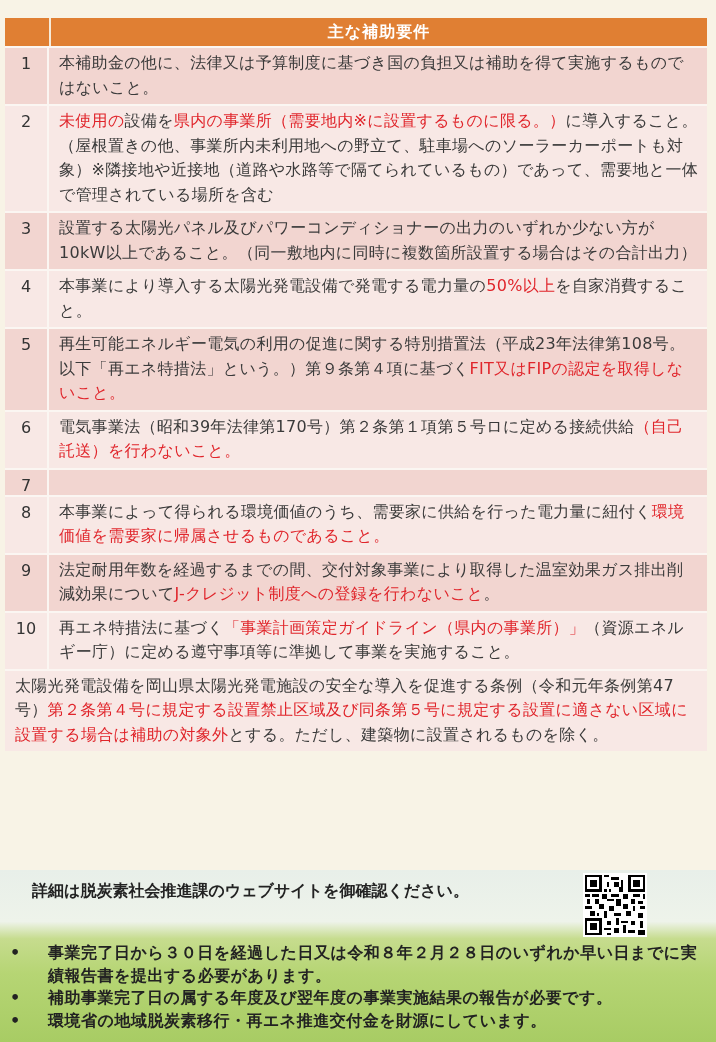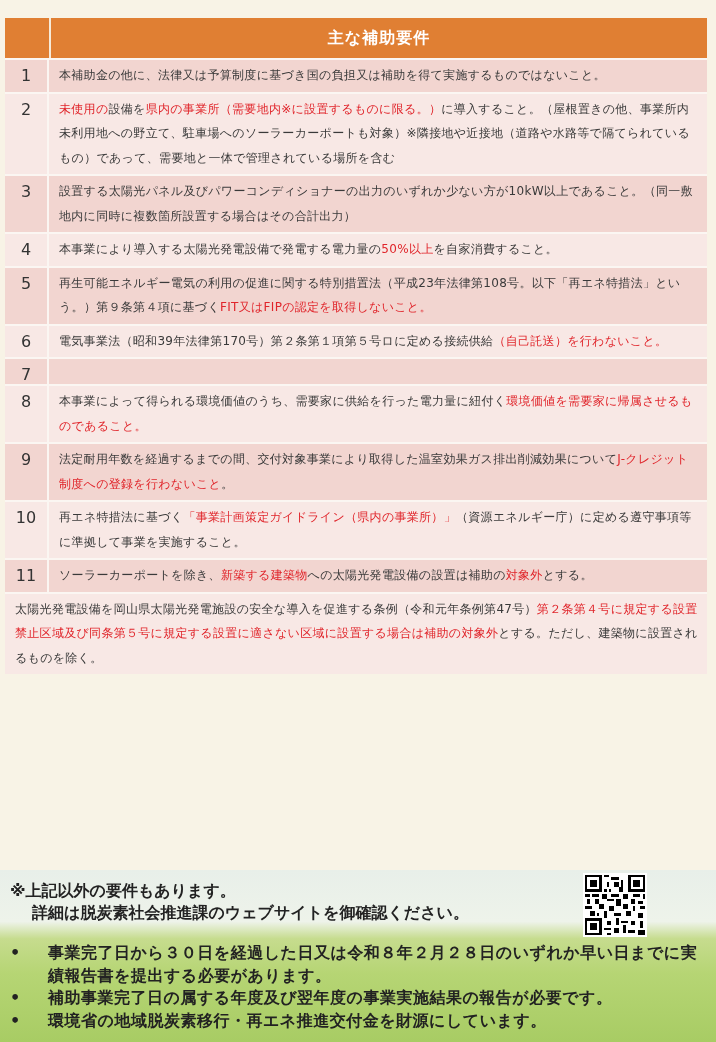--- a/index.html
+++ b/index.html
@@ -10,35 +10,35 @@
     color: #333;
   }
   .page-bg-bottom {
     position: absolute; left: 0; top: 870px; width: 716px; height: 172px;
     background: linear-gradient(180deg, #e8efe9 0%, #eef3ea 30%, #c6dc8e 40%, #b6d574 60%, #a8cc64 100%);
   }
   .table {
     position: absolute; left: 5px; top: 18px; width: 702px;
     border-collapse: collapse;
   }
-  .hdr { display: flex; height: 40px; }
+  .hdr { display: flex; height: 28px; }
   .hdr-num { width: 44px; background: #e07f33; border-right: 2px solid #f6ead9; }
   .hdr-title {
     flex: 1; background: #e07f33; color: #fff; font-size: 16px; font-weight: bold;
     display: flex; align-items: center; justify-content: center; letter-spacing: 1px;
   }
   .row { display: flex; border-top: 2px solid #fbf6f2; }
   .row.dark { background: #f2d5d0; }
   .row.light { background: #f8e8e5; }
   .num {
     width: 44px; border-right: 2px solid #fbf6f2; font-size: 16px;
     text-align: center; padding-top: 6px; box-sizing: border-box; color: #333;
   }
   .txt {
-    flex: 1; font-size: 12px; line-height: 24.5px; padding: 3px 8px 4px 10px;
+    flex: 1; font-size: 16px; line-height: 24.5px; padding: 3px 8px 4px 10px;
     color: #3a3a3a; letter-spacing: 0.3px;
   }
   .red { color: #e0252b; font-weight: normal; }
   .note {
     position: absolute; left: 10px; top: 880px; font-size: 16px; font-weight: bold;
     color: #222; line-height: 22px;
   }
   .note .l2 { padding-left: 22px; display: block; }
   .qr {
     position: absolute; left: 583px; top: 873px; width: 60px; height: 60px;
@@ -96,32 +96,27 @@
         <div class="txt"><span>本事業によって得られる環境価値のうち、需要家に供給を行った電力量に紐付く</span><span class="red">環境価値を需要家に帰属させるものであること。</span></div>
       </div>
       <div class="row dark">
         <div class="num">9</div>
         <div class="txt"><span>法定耐用年数を経過するまでの間、交付対象事業により取得した温室効果ガス排出削減効果について</span><span class="red">J-クレジット制度への登録を行わないこと</span><span>。</span></div>
       </div>
       <div class="row light">
         <div class="num">10</div>
         <div class="txt"><span>再エネ特措法に基づく</span><span class="red">「事業計画策定ガイドライン（県内の事業所）」</span><span>（資源エネルギー庁）に定める遵守事項等に準拠して事業を実施すること。</span></div>
       </div>
-      <div class="row dark">
-        <div class="num">11</div>
-        <div class="txt"><span>ソーラーカーポートを除き、</span><span class="red">新築する建築物</span><span>への太陽光発電設備の設置は補助の</span><span class="red">対象外</span><span>とする。</span></div>
-      </div>
       <div class="row light">
         <div class="txt"><span>太陽光発電設備を岡山県太陽光発電施設の安全な導入を促進する条例（令和元年条例第47号）</span><span class="red">第２条第４号に規定する設置禁止区域及び同条第５号に規定する設置に適さない区域に設置する場合は補助の対象外</span><span>とする。ただし、建築物に設置されるものを除く。</span></div>
       </div>
     </div>
 </div>
 
 <div class="note">
-  <span>※上記以外の要件もあります。</span>
   <span class="l2">詳細は脱炭素社会推進課のウェブサイトを御確認ください。</span>
 </div>
 
 <div class="qr">
   <svg width="60" height="60" viewBox="0 0 25 25" shape-rendering="crispEdges">
     <rect width="25" height="25" fill="#fff"></rect>
     <g fill="#000">
       <rect x="0" y="0" width="7" height="7"></rect>
         <rect x="1" y="1" width="5" height="5" fill="#fff"></rect>
         <rect x="2" y="2" width="3" height="3"></rect>

